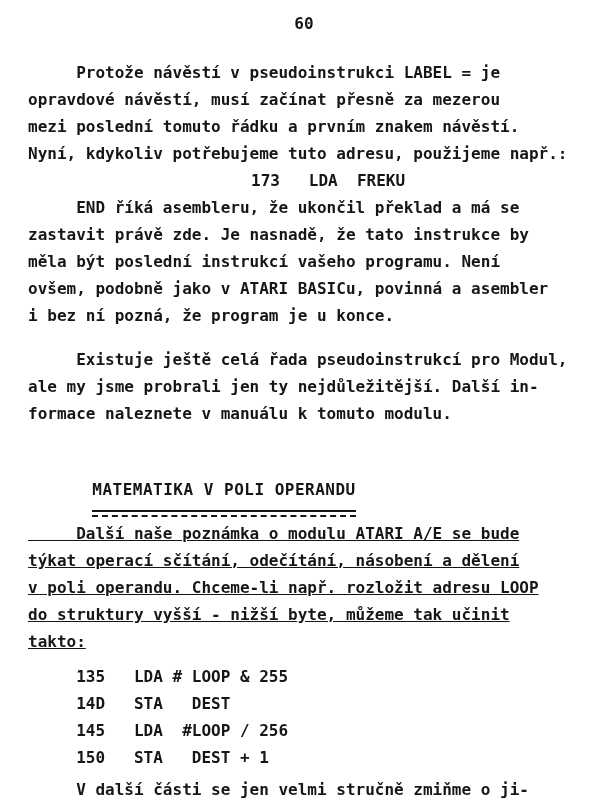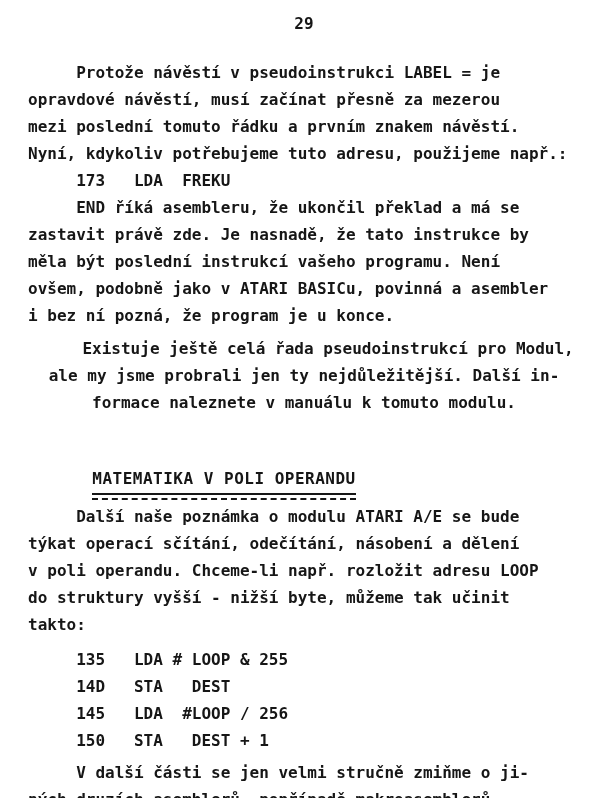--- a/index.html
+++ b/index.html
@@ -22,46 +22,46 @@
   .page-number {
     text-align: center;
     white-space: pre;
     margin: 0 0 0 0;
   }
   .para, .code {
     white-space: pre;
     margin: 0;
   }
   .p1 { margin-top: 22px; }
-  .code1 { margin-top: 0px; }
+  .code1 { margin-top: 0px; text-align: center; }
   .p2 { }
-  .p3 { margin-top: 6px; text-align: center; }
+  .p3 { margin-top: 17px; }
   .heading-block {
     margin: 22px 0 0 45px;
     white-space: pre;
   }
   .heading-underline {
     display: inline-block;
     border-bottom: 2px dashed #161616;
     padding-bottom: 3px;
   }
   .heading-text {
     display: inline-block;
     border-bottom: 2px solid #161616;
-    padding-bottom: 1px;
+    padding-bottom: 7px;
     letter-spacing: 0.5px;
   }
-  .p4 { margin-top: 3px; }
+  .p4 { margin-top: 3px; text-decoration: underline; }
   .code2 { margin-top: 8px; }
   .p5 { margin-top: 5px; }
 </style>
 </head>
 <body>
 
-<div class="page-number">29</div>
+<div class="page-number">60</div>
 
 <p class="para p1">     Protože návěstí v pseudoinstrukci LABEL = je
 opravdové návěstí, musí začínat přesně za mezerou
 mezi poslední tomuto řádku a prvním znakem návěstí.
 Nyní, kdykoliv potřebujeme tuto adresu, použijeme např.:</p>
 
 <p class="code code1">     173   LDA  FREKU</p>
 
 <p class="para p2">     END říká asembleru, že ukončil překlad a má se
 zastavit právě zde. Je nasnadě, že tato instrukce by

